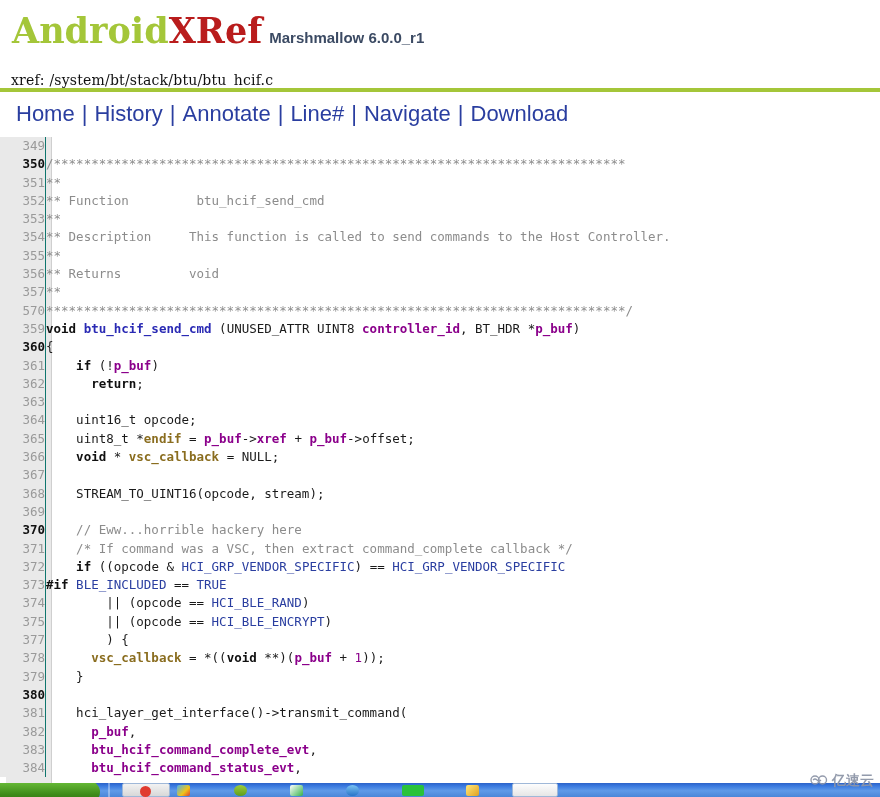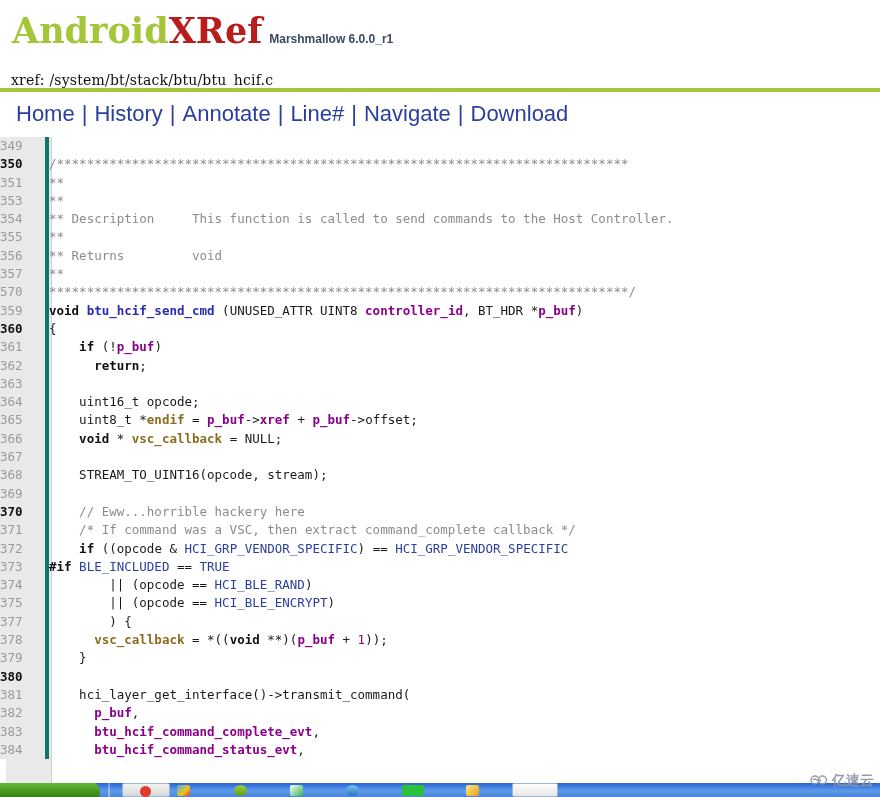--- a/index.html
+++ b/index.html
@@ -19,21 +19,21 @@
     vertical-align:baseline;
   }
   .logo-xref{
     font-family:"DejaVu Serif", serif;
     font-weight:bold;font-size:35px;color:#b91c1c;letter-spacing:0px;
     vertical-align:baseline;
     text-align:center;
   }
   .logo-version{
     font-family:"Liberation Sans", sans-serif;
-    font-weight:bold;font-size:12px;color:#3b4a63;
+    font-weight:bold;font-size:15px;color:#3b4a63;
     vertical-align:baseline;padding-left:7px;
   }
 
   
   .xref-line{
     position:absolute;left:11px;top:72px;
     font-family:"DejaVu Serif", serif;
     font-size:14px;color:#111;white-space:nowrap;letter-spacing:0.2px;
   }
   .green-rule{
@@ -96,24 +96,24 @@
     background:#e9e9e9;border-right:1px solid #cfcfcf;
   }
   table.code{
     position:absolute;left:0;top:0;border-collapse:collapse;
     font-family:"DejaVu Sans Mono", monospace;
     font-size:12.5px;
   }
   table.code td{padding:0;margin:0;vertical-align:top;}
   td.ln{
     width:45px;min-width:45px;
-    padding-right:6px;
+    text-align:right;padding-right:6px;
     font-family:"DejaVu Sans Mono", monospace;
     font-size:12.5px;color:#9a9a9a;
-    background:#e9e9e9;border-right:4px solid #0f766e;
+    background:#e9e9e9;border-right:1px solid #0f766e;
     line-height:18.3px;height:18.3px;
     -moz-user-select:none;user-select:none;
   }
   td.ln.major{color:#111111;font-weight:bold;}
   td.src{
     padding-left:8px;white-space:pre;
     line-height:18.3px;height:18.3px;color:#1a1a1a;
   }
   tr.code-row{height:18.3px;}
 
@@ -194,20 +194,24 @@
             <td class="ln">349</td>
             <td class="src">&nbsp;</td>
           </tr>
           <tr class="code-row">
             <td class="ln major">350</td>
             <td class="src"><span class="c-com">/****************************************************************************</span></td>
           </tr>
           <tr class="code-row">
             <td class="ln">351</td>
             <td class="src"><span class="c-com">**</span></td>
+          </tr>
+          <tr class="code-row">
+            <td class="ln">352</td>
+            <td class="src"><span class="c-com">** Function         btu_hcif_send_cmd</span></td>
           </tr>
           <tr class="code-row">
             <td class="ln">353</td>
             <td class="src"><span class="c-com">**</span></td>
           </tr>
           <tr class="code-row">
             <td class="ln">354</td>
             <td class="src"><span class="c-com">** Description     This function is called to send commands to the Host Controller.</span></td>
           </tr>
           <tr class="code-row">

